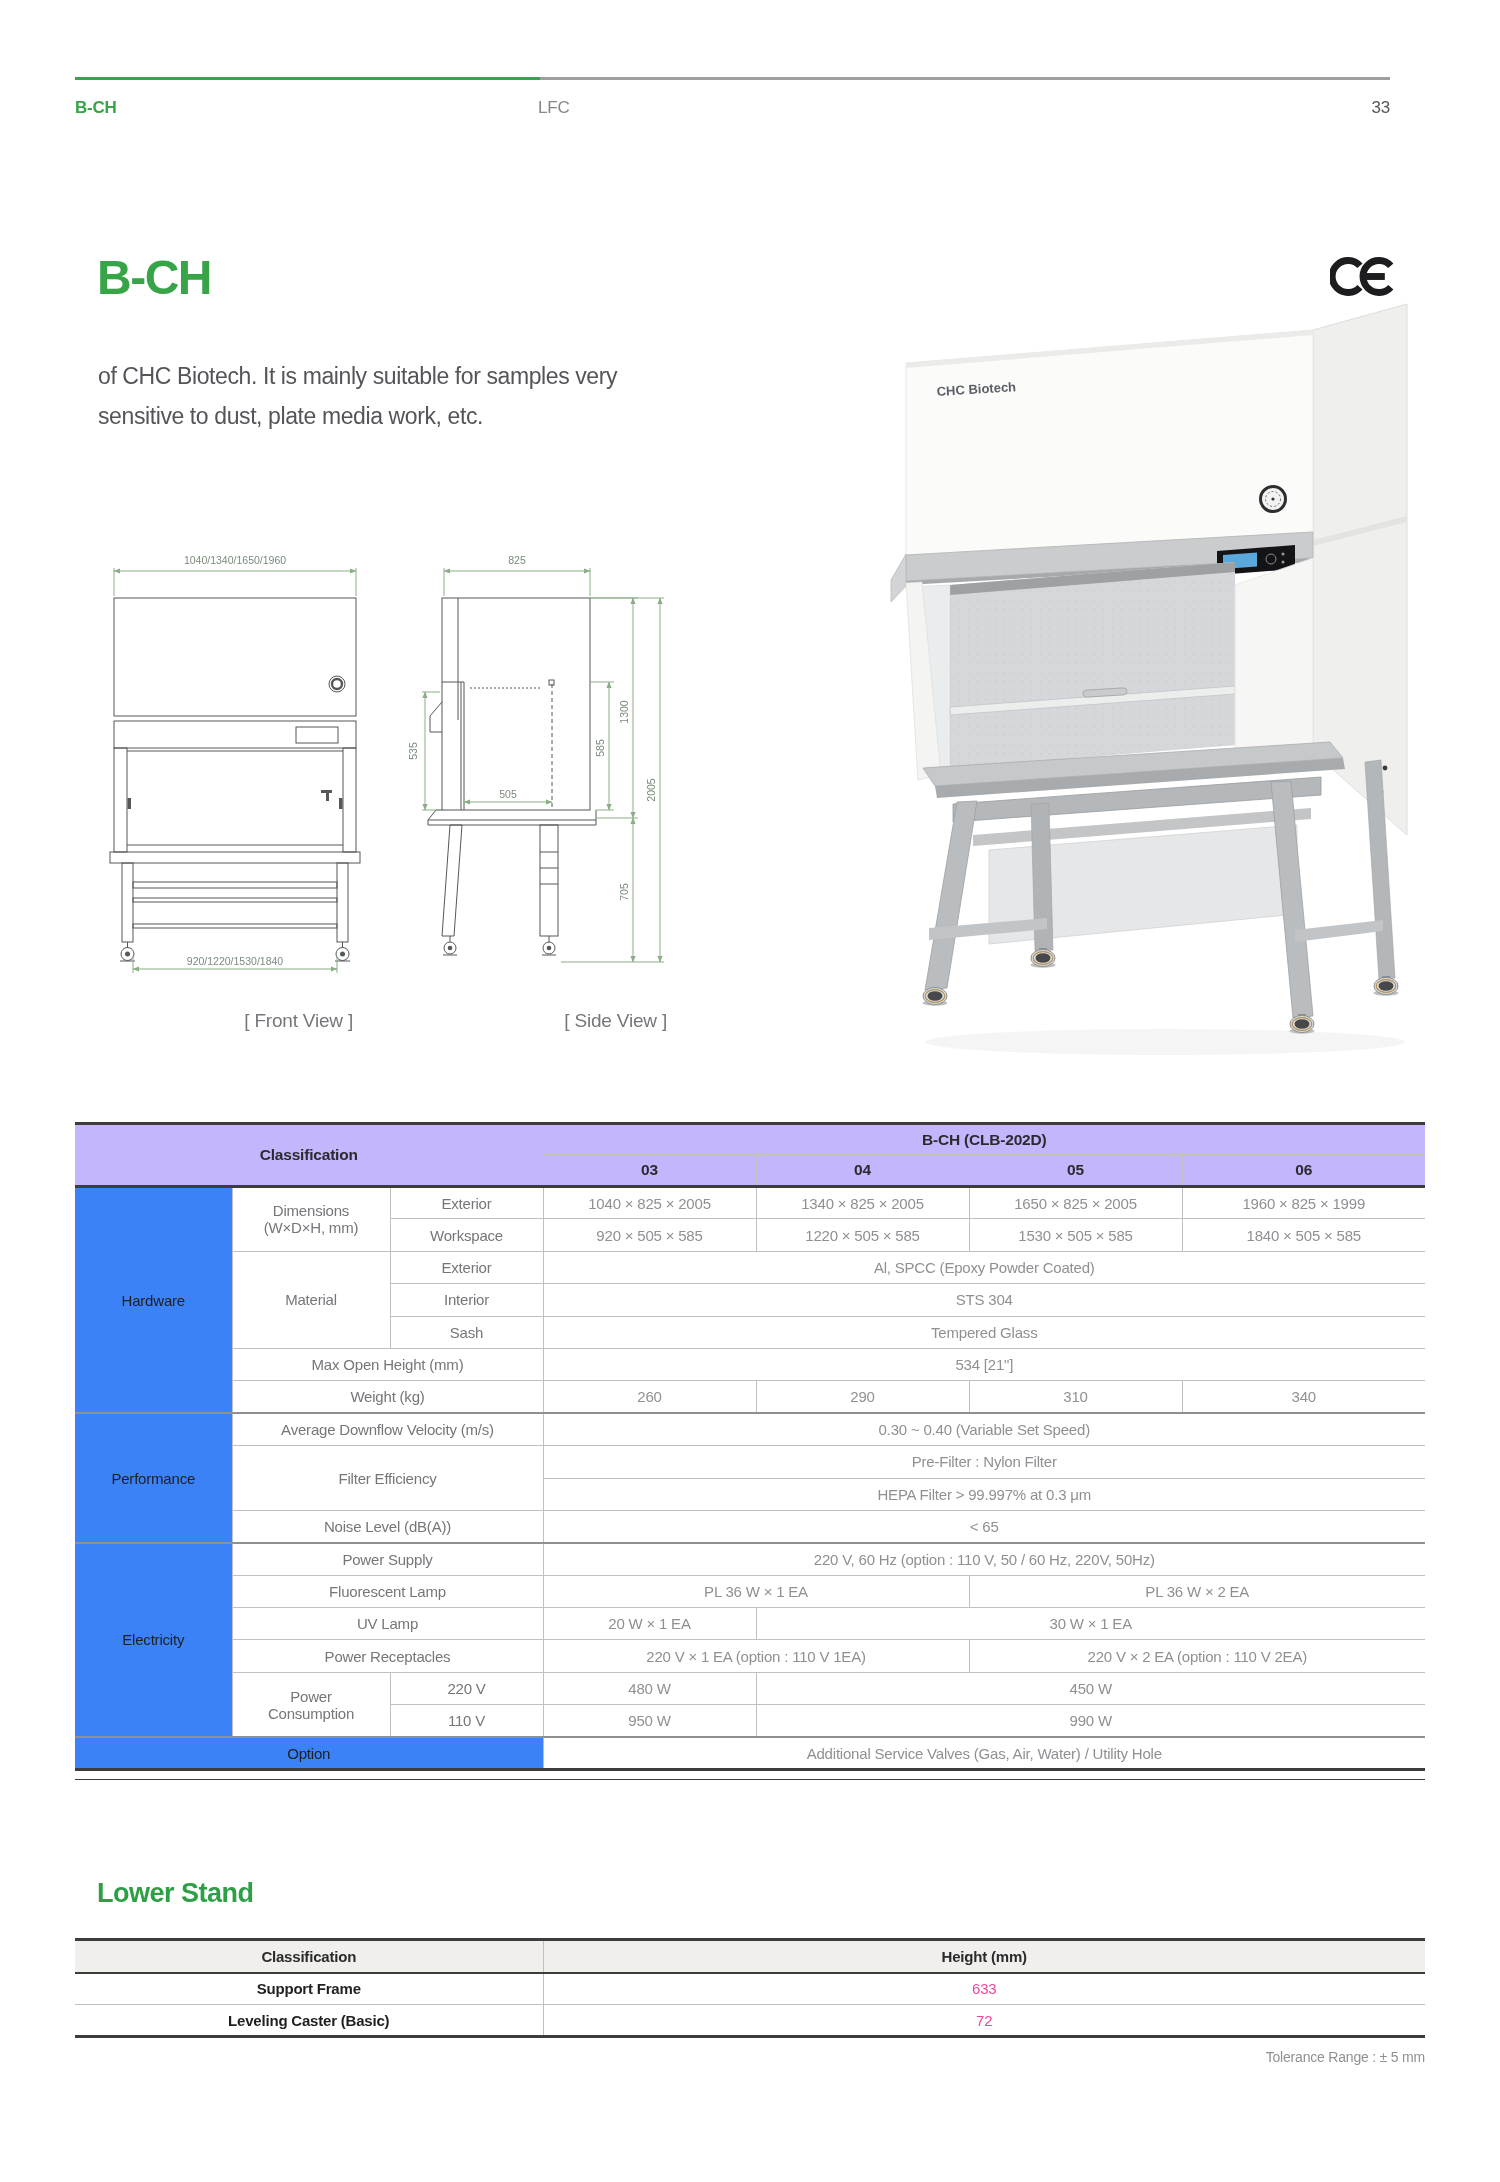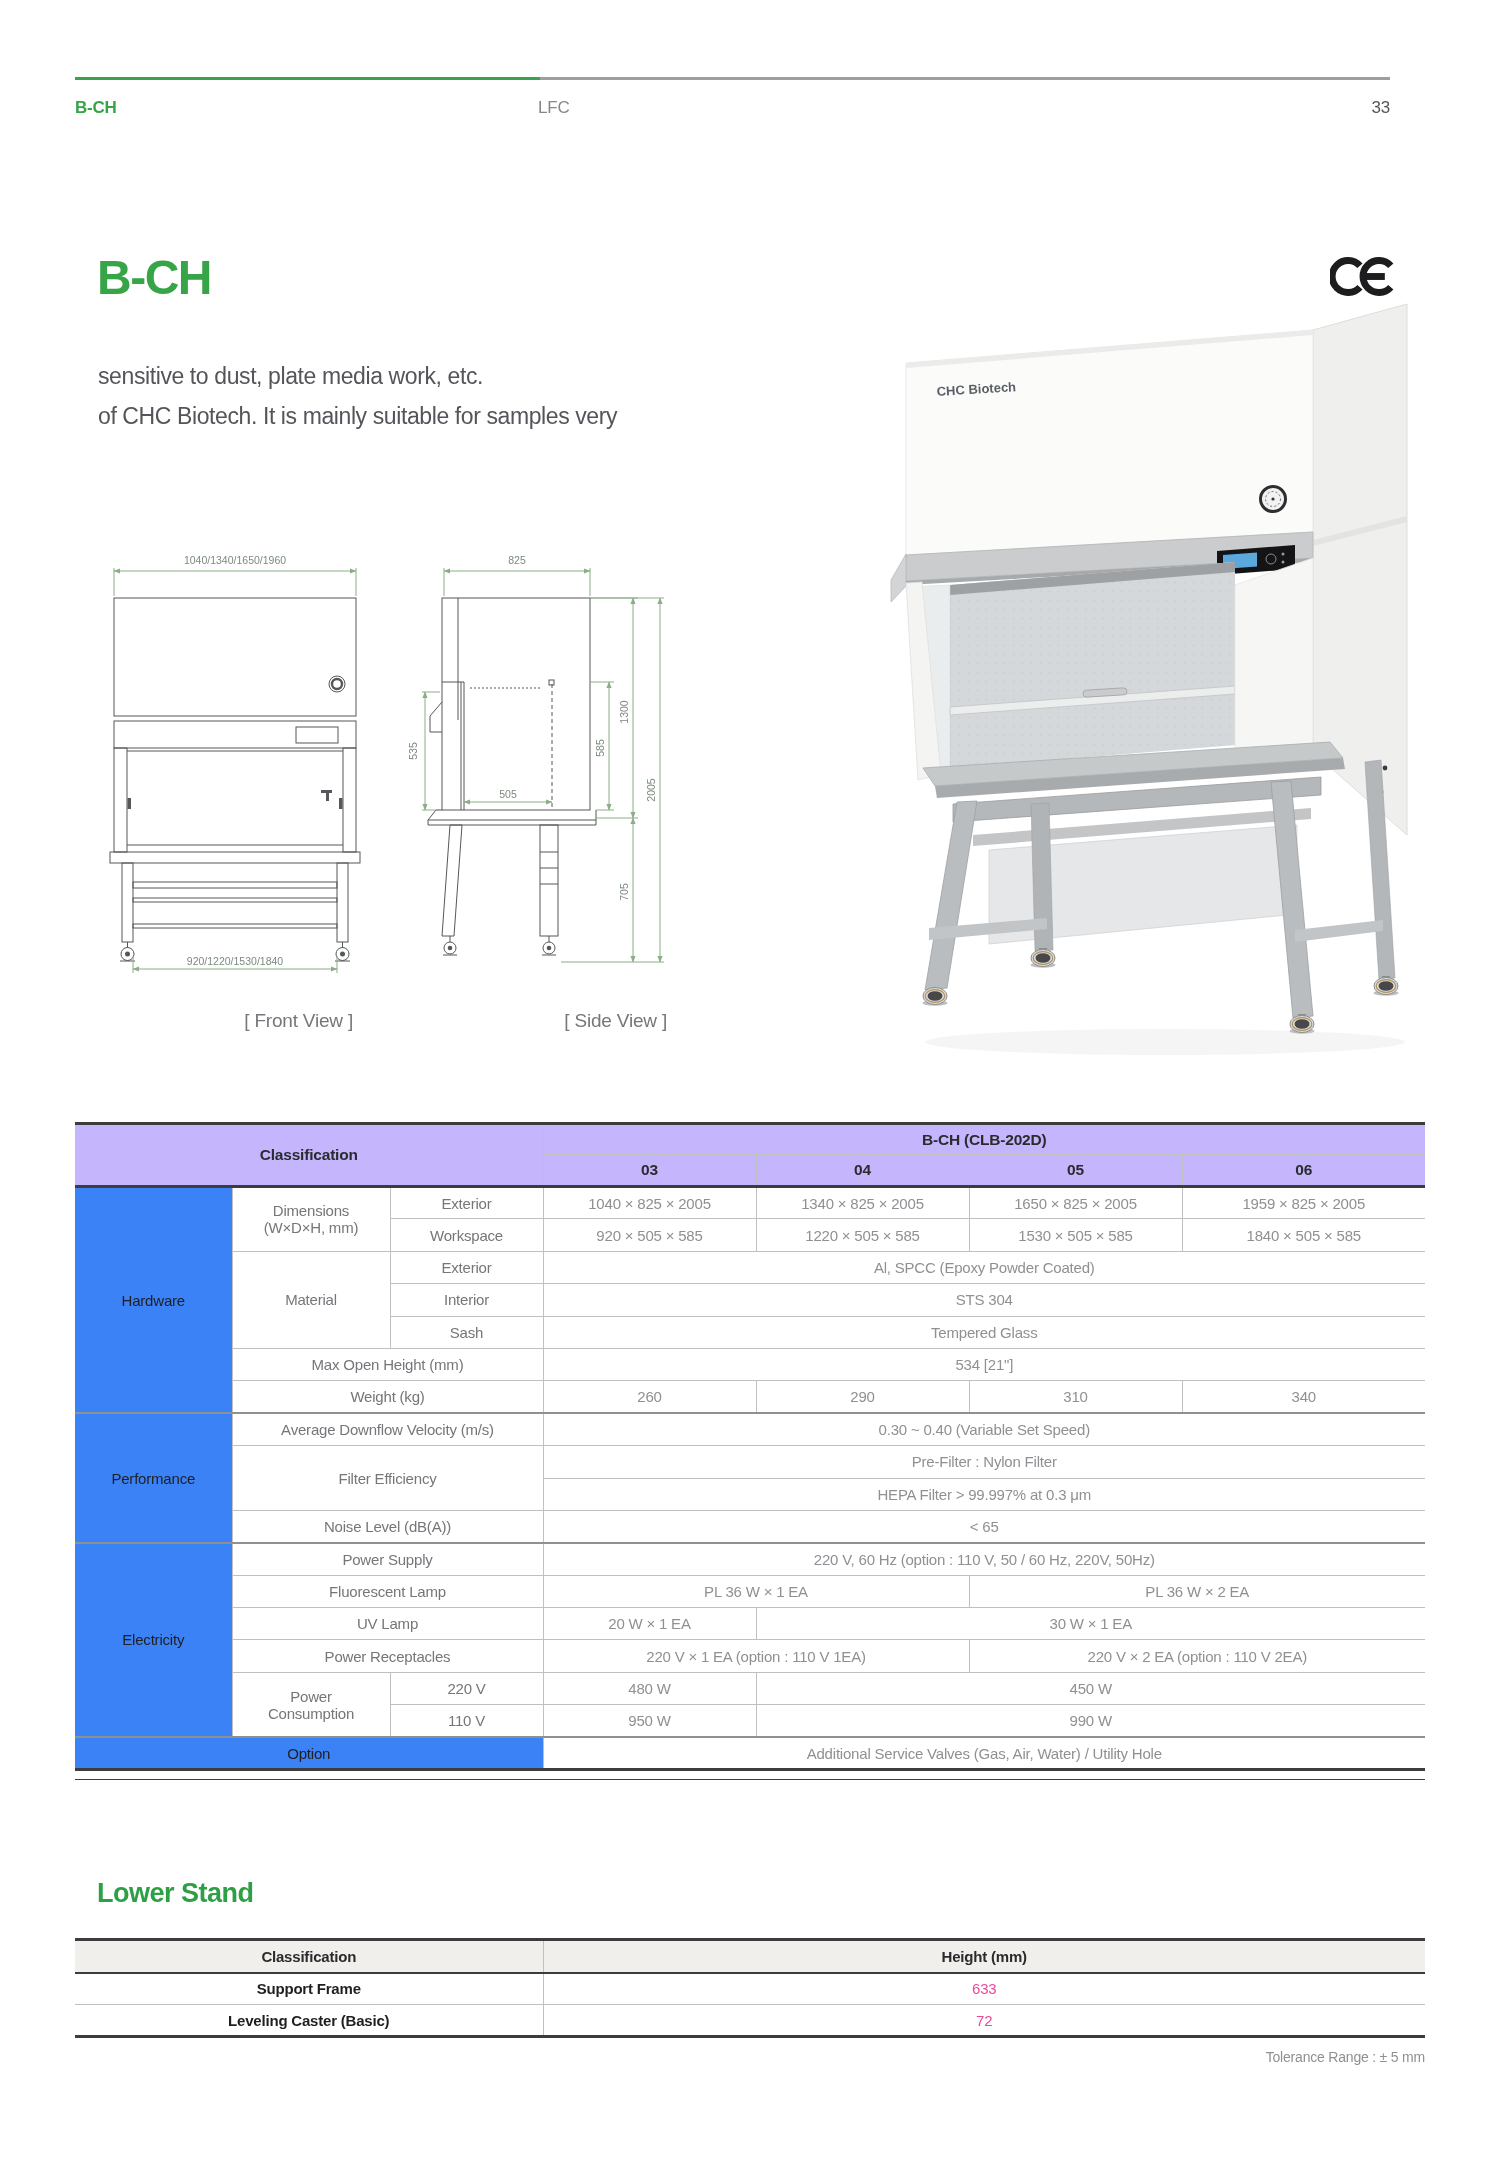--- a/index.html
+++ b/index.html
@@ -110,22 +110,22 @@
   <div class="page-title">B-CH</div>
   <div class="ce-wrap">
     <svg width="66" height="41" viewBox="0 0 124 76">
       <path d="M56.3 17.9 A30 30 0 1 0 56.3 58.1" fill="none" stroke="#1d1d1f" stroke-width="13"></path>
       <path d="M114.3 17.9 A30 30 0 1 0 114.3 58.1" fill="none" stroke="#1d1d1f" stroke-width="13"></path>
       <path d="M62 38 H103" fill="none" stroke="#1d1d1f" stroke-width="13"></path>
     </svg>
   </div>
 
   <div class="intro">
+    <div>of CHC Biotech. It is mainly suitable for samples very</div>
     <div>sensitive to dust, plate media work, etc.</div>
-    <div>of CHC Biotech. It is mainly suitable for samples very</div>
   </div>
 
   <svg id="front-svg" class="drawing" width="270" height="430" viewBox="0 0 270 430">
     <defs>
       <marker id="arF" markerWidth="8" markerHeight="8" refX="6.5" refY="4" orient="auto-start-reverse">
         <path d="M0.5,1.4 L7,4 L0.5,6.6 z" fill="#8bae87"></path>
       </marker>
     </defs>
 
     <text class="dim-text" x="135" y="12" text-anchor="middle">1040/1340/1650/1960</text>
@@ -353,21 +353,21 @@
       <tr>
         <td rowspan="7" class="group bl0">Hardware</td>
         <td rowspan="2" class="lbl two-line">
           <div>Dimensions</div>
           <div>(W×D×H, mm)</div>
         </td>
         <td class="lbl">Exterior</td>
         <td class="val">1040 × 825 × 2005</td>
         <td class="val">1340 × 825 × 2005</td>
         <td class="val">1650 × 825 × 2005</td>
-        <td class="val">1959 × 825 × 2005</td>
+        <td class="val">1960 × 825 × 1999</td>
       </tr>
       <tr>
         <td class="lbl">Workspace</td>
         <td class="val">920 × 505 × 585</td>
         <td class="val">1220 × 505 × 585</td>
         <td class="val">1530 × 505 × 585</td>
         <td class="val">1840 × 505 × 585</td>
       </tr>
       <tr>
         <td rowspan="3" class="lbl">Material</td>

